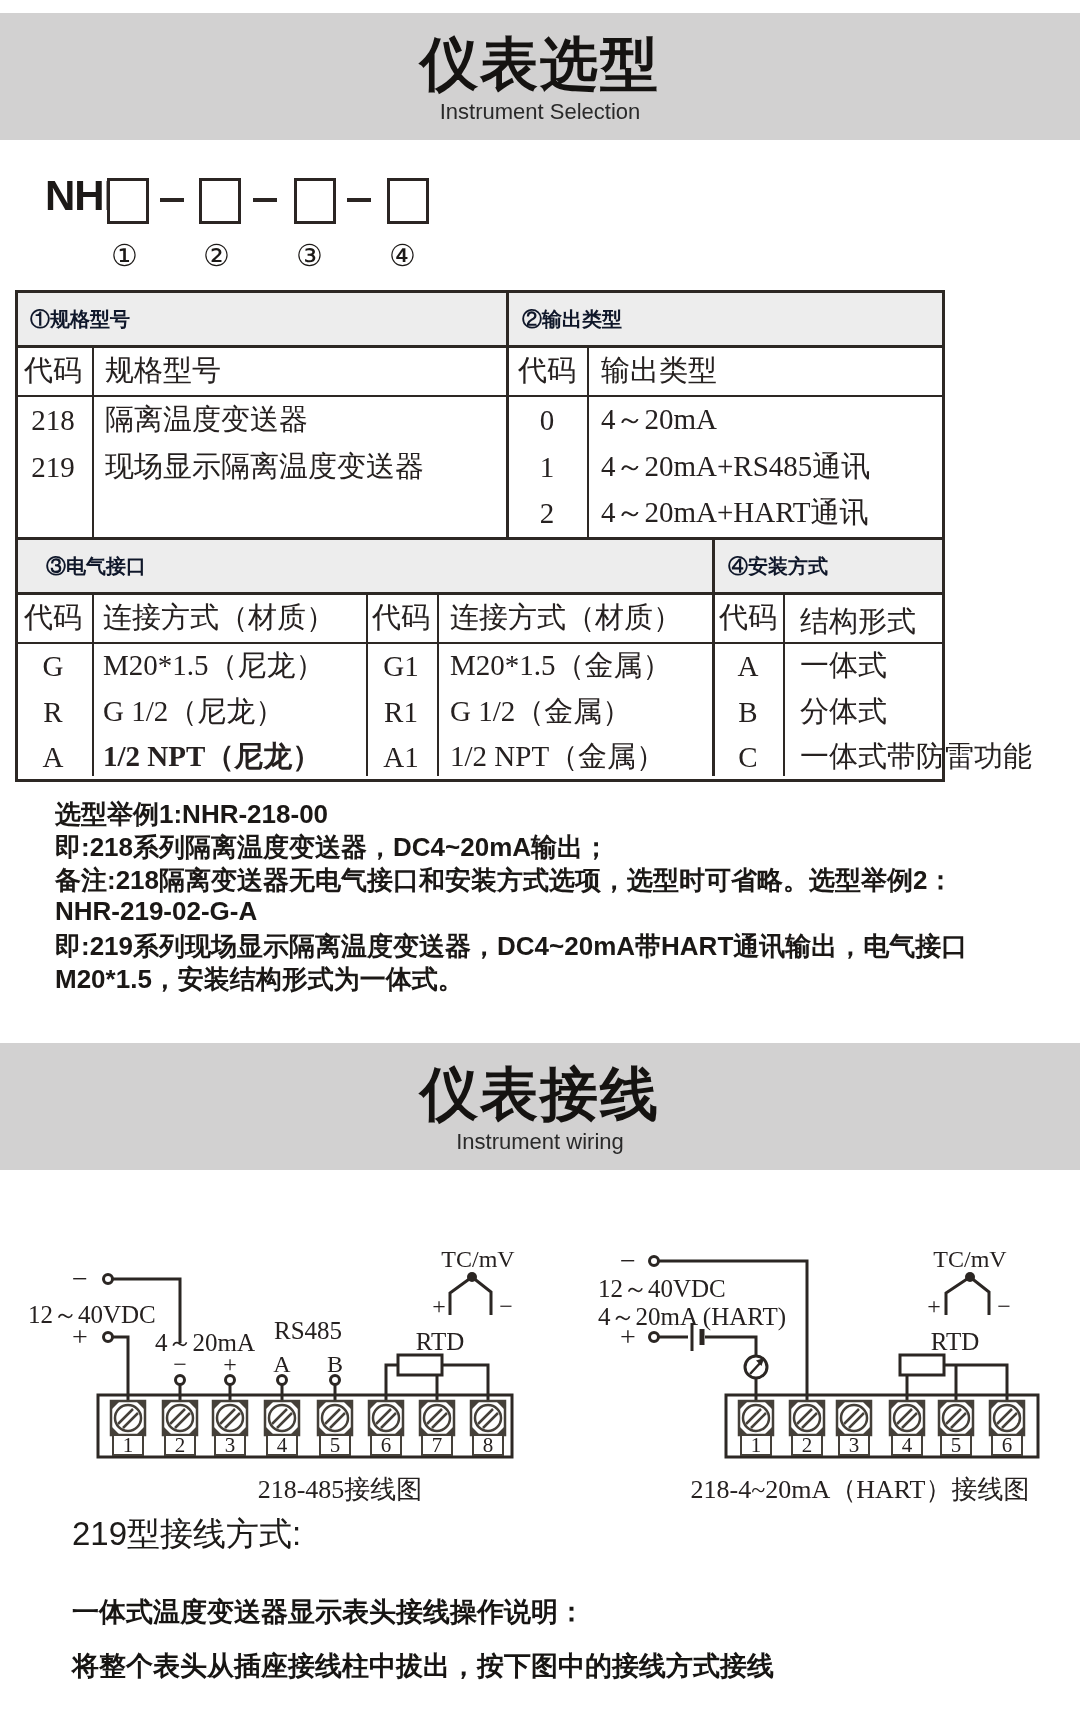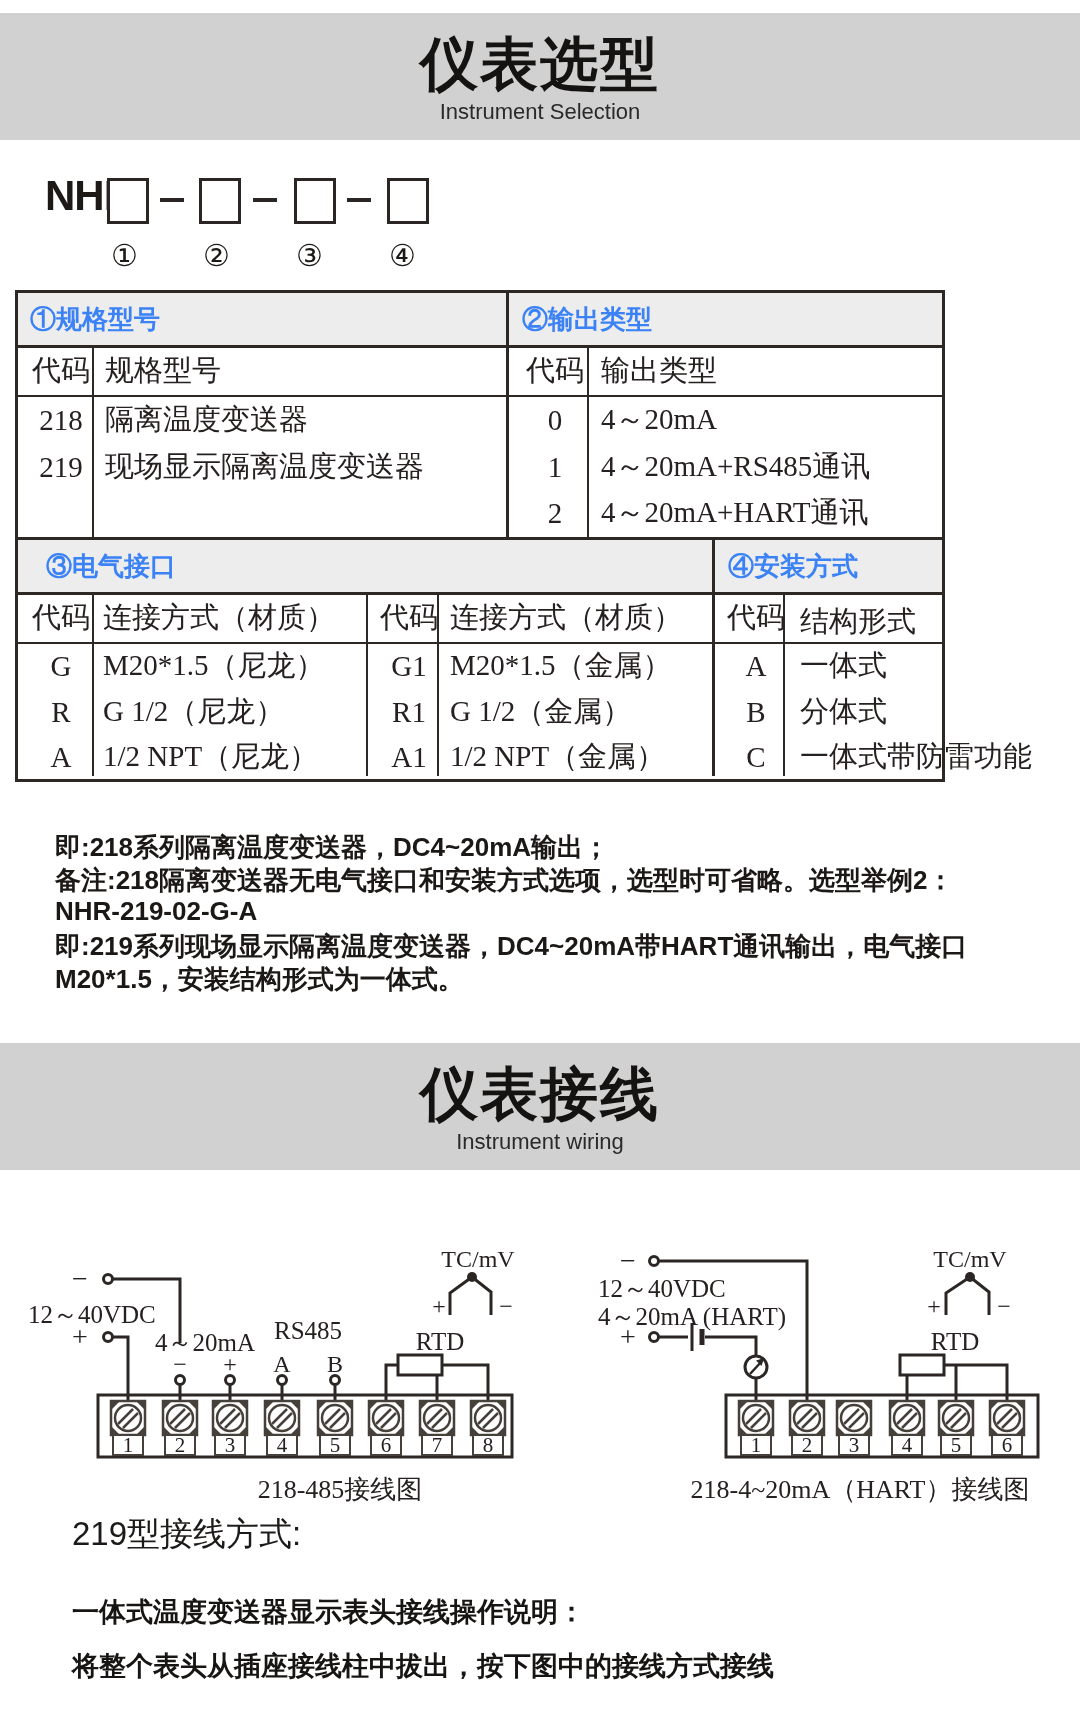--- a/index.html
+++ b/index.html
@@ -9,23 +9,23 @@
   .band .big{font-size:58px;font-weight:bold;letter-spacing:2px;line-height:1;margin-top:22px;color:#151311;}
   .band .sub{font-size:22px;color:#2a2a2a;margin-top:6px;}
   .nhr{position:absolute;font-weight:bold;font-size:42px;color:#1c1917;letter-spacing:-1px;}
   .code-box{position:absolute;width:36px;height:40px;border:3px solid #2b2523;background:#fff;}
   .nhr-dash{position:absolute;width:24px;height:4px;background:#2b2523;}
   .circ-num{position:absolute;font-family:"Liberation Serif",serif;font-size:30px;color:#1c1917;}
   
   .hline,.vline{position:absolute;background:#2d2824;}
   .graybar{position:absolute;background:#ededed;}
   .outer{position:absolute;border:3px solid #2d2824;}
-  .sec-title{position:absolute;transform:translateY(-50%);font-weight:bold;font-size:26px;color:#3b82f6;white-space:nowrap;}
+  .sec-title{position:absolute;transform:translateY(-50%);font-weight:bold;font-size:20px;color:#0f172a;white-space:nowrap;}
   .cell{position:absolute;font-family:"Liberation Serif",serif;font-size:29px;color:#262120;white-space:nowrap;}
-  .ctr{transform:translate(-50%,-50%);margin-left:8px;}
+  .ctr{transform:translate(-50%,-50%);}
   .lft{transform:translateY(-50%);}
   .note{position:absolute;left:55px;font-weight:bold;font-size:26px;color:#1b1816;white-space:nowrap;}
   .wire-head{position:absolute;font-size:31px;color:#1d1b19;white-space:nowrap;}
   .caption{position:absolute;font-family:"Liberation Serif",serif;font-size:26px;color:#262120;text-align:center;white-space:nowrap;}
   svg text{font-family:"Liberation Serif",serif;fill:#262120;}
   .b-line{position:absolute;font-weight:bold;font-size:27px;color:#171513;white-space:nowrap;}
 </style>
 </head>
 <body>
 
@@ -105,26 +105,27 @@
   <div class="cell lft" style="left:800px;top:666px;">一体式</div>
 
   <div class="cell ctr" style="left:53px;top:712px;">R</div>
   <div class="cell lft" style="left:103px;top:712px;">G 1/2（尼龙）</div>
   <div class="cell ctr" style="left:401px;top:712px;">R1</div>
   <div class="cell lft" style="left:450px;top:712px;">G 1/2（金属）</div>
   <div class="cell ctr" style="left:748px;top:712px;">B</div>
   <div class="cell lft" style="left:800px;top:712px;">分体式</div>
 
   <div class="cell ctr" style="left:53px;top:757px;">A</div>
-  <div class="cell lft" style="left:103px;top:757px;">1/2 NPT（尼龙）</div>
+  <div class="cell lft" style="left:103px;top:757px;font-weight:bold;">1/2 NPT（尼龙）</div>
   <div class="cell ctr" style="left:401px;top:757px;">A1</div>
   <div class="cell lft" style="left:450px;top:757px;">1/2 NPT（金属）</div>
   <div class="cell ctr" style="left:748px;top:757px;">C</div>
   <div class="cell lft" style="left:800px;top:757px;">一体式带防雷功能</div>
 
+  <div class="note" style="top:797px;">选型举例1:NHR-218-00</div>
   <div class="note" style="top:830px;">即:218系列隔离温度变送器，DC4~20mA输出；</div>
   <div class="note" style="top:863px;">备注:218隔离变送器无电气接口和安装方式选项，选型时可省略。选型举例2：</div>
   <div class="note" style="top:896px;">NHR-219-02-G-A</div>
   <div class="note" style="top:929px;">即:219系列现场显示隔离温度变送器，DC4~20mA带HART通讯输出，电气接口</div>
   <div class="note" style="top:962px;">M20*1.5，安装结构形式为一体式。</div>
 
   <div class="band" style="top:1043px;">
     <div class="big">仪表接线</div>
     <div class="sub">Instrument wiring</div>
   </div>

